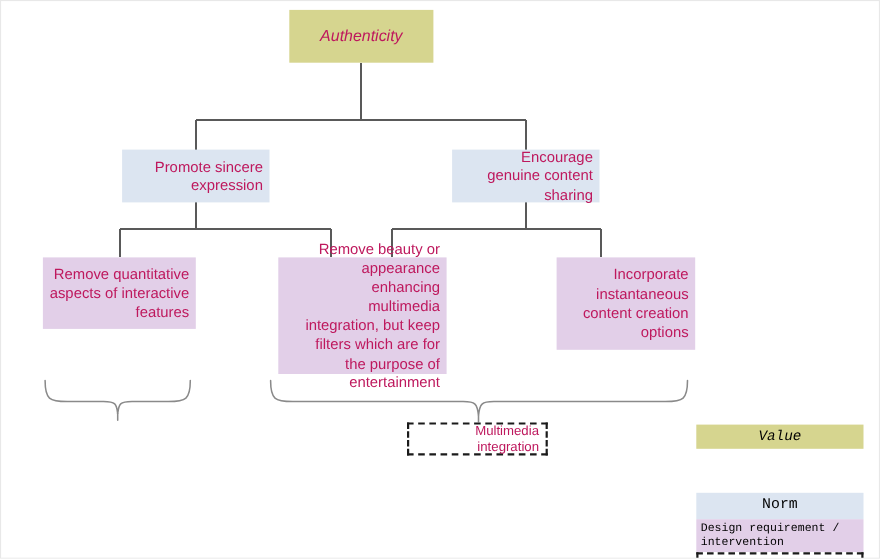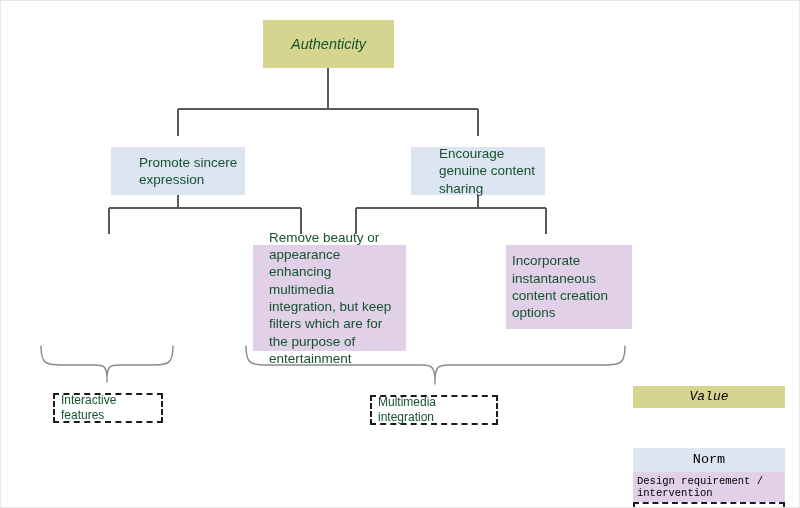--- a/index.html
+++ b/index.html
@@ -26,25 +26,24 @@
     width: 800px;
     height: 508px;
     pointer-events: none;
   }
   .node {
     position: absolute;
     box-sizing: border-box;
     display: flex;
     align-items: center;
     justify-content: center;
-    text-align: left;
-    color: #14532d;
+    text-align: right;
+    color: #be185d;
     line-height: 1.28;
     padding: 2px 6px;
-    margin-top: 11px;
   }
   .node-value {
     background: #d6d58f;
     font-style: italic;
     font-size: 14.5px;
   }
   .node-norm {
     background: #dce5f1;
     font-size: 13.5px;
     padding-left: 28px;
@@ -142,32 +141,32 @@
   </div>
 
   <div class="node node-norm" style="left:110px; top:135px; width:134px; height:48px;">
     <span>Promote sincere expression</span>
   </div>
 
   <div class="node node-norm" style="left:410px; top:135px; width:134px; height:48px;">
     <span>Encourage genuine content sharing</span>
   </div>
 
+  <div class="node node-req" style="left:38px; top:233px; width:139px; height:65px;">
+    <span>Remove quantitative aspects of interactive features</span>
+  </div>
 
   <div class="node node-req" style="left:252px; top:233px; width:153px; height:106px;padding-left:16px;">
     <span>Remove beauty or appearance enhancing multimedia integration, but keep filters which are for the purpose of entertainment</span>
   </div>
 
   <div class="node node-req" style="left:505px; top:233px; width:126px; height:84px;">
     <span>Incorporate instantaneous content creation options</span>
   </div>
 
-  <div class="node node-feature" style="left:52px; top:381px; width:110px; height:30px;">
-    <span>Interactive features</span>
-  </div>
 
   <div class="node node-feature" style="left:369px; top:383px; width:128px; height:30px;">
     <span>Multimedia integration</span>
   </div>
 
   <div id="legend">
     <div class="legend-row legend-value">
       <span>Value</span>
     </div>
     <div class="legend-row legend-norm">

